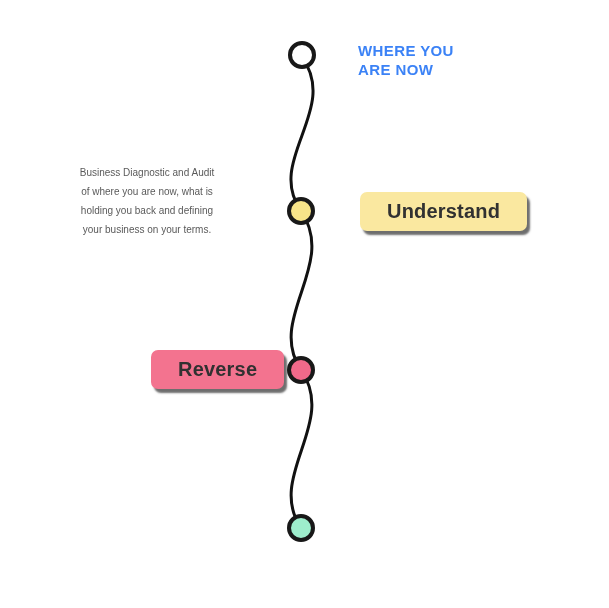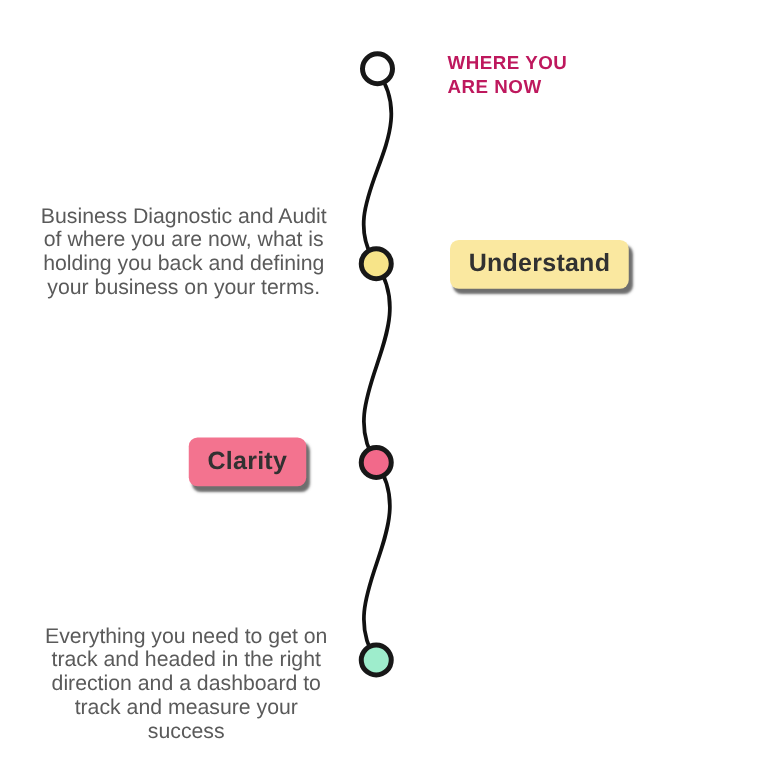--- a/index.html
+++ b/index.html
@@ -24,49 +24,49 @@
     border: 4px solid #181818;
     border-radius: 50%;
     transform: translate(-50%, -50%);
     background: #ffffff;
     box-sizing: content-box;
     z-index: 3;
   }
   .badge {
     position: absolute;
     display: inline-block;
-    padding: 8px 15px;
+    padding: 8px 27px;
     border-radius: 7px;
     font-size: 20px;
     font-weight: bold;
     color: #313131;
     letter-spacing: 0.2px;
     box-shadow: 3px 4px 2px rgba(78, 78, 78, 0.82);
     z-index: 2;
     white-space: nowrap;
   }
   .desc {
     position: absolute;
-    font-size: 17px;
+    font-size: 10px;
     line-height: 19px;
     color: #5a5a5a;
     white-space: pre-line;
     z-index: 2;
   }
   .desc.center { text-align: center; }
   .desc.left   { text-align: left; }
   .start-label {
     position: absolute;
     left: 358px;
     top: 41px;
     font-size: 15px;
     line-height: 19px;
     font-weight: bold;
     letter-spacing: 0.4px;
-    color: #be185d;
+    color: #3b82f6;
     white-space: pre-line;
     z-index: 2;
   }
 </style>
 </head>
 <body>
 
 <div class="canvas">
 
   <svg class="curve" viewBox="0 0 609 608" xmlns="http://www.w3.org/2000/svg">
@@ -78,21 +78,17 @@
 ARE NOW</div>
 
   <div class="dot" style="left: 301px; top: 211px; background-color: rgb(247, 228, 137);"></div>
   <div class="badge" style="left: 360px; top: 192px; background-color: rgb(250, 232, 160);">Understand</div>
   <div class="desc center" style="left:28px; top:163px; width:238px;">Business Diagnostic and Audit
 of where you are now, what is
 holding you back and defining
 your business on your terms.</div>
 
   <div class="dot" style="left: 301px; top: 370px; background-color: rgb(242, 105, 138);"></div>
-  <div class="badge" style="left: 151px; top: 350px; background-color: rgb(243, 115, 143);">Clarity</div>
+  <div class="badge" style="left: 151px; top: 350px; background-color: rgb(243, 115, 143);">Reverse</div>
 
   <div class="dot" style="left: 301px; top: 528px; background-color: rgb(158, 237, 204);"></div>
-  <div class="desc center" style="left:30px; top:499px; width:238px;">Everything you need to get on
-track and headed in the right
-direction and a dashboard to
-track and measure your success</div>
 
 </div>
 
 </body></html>

